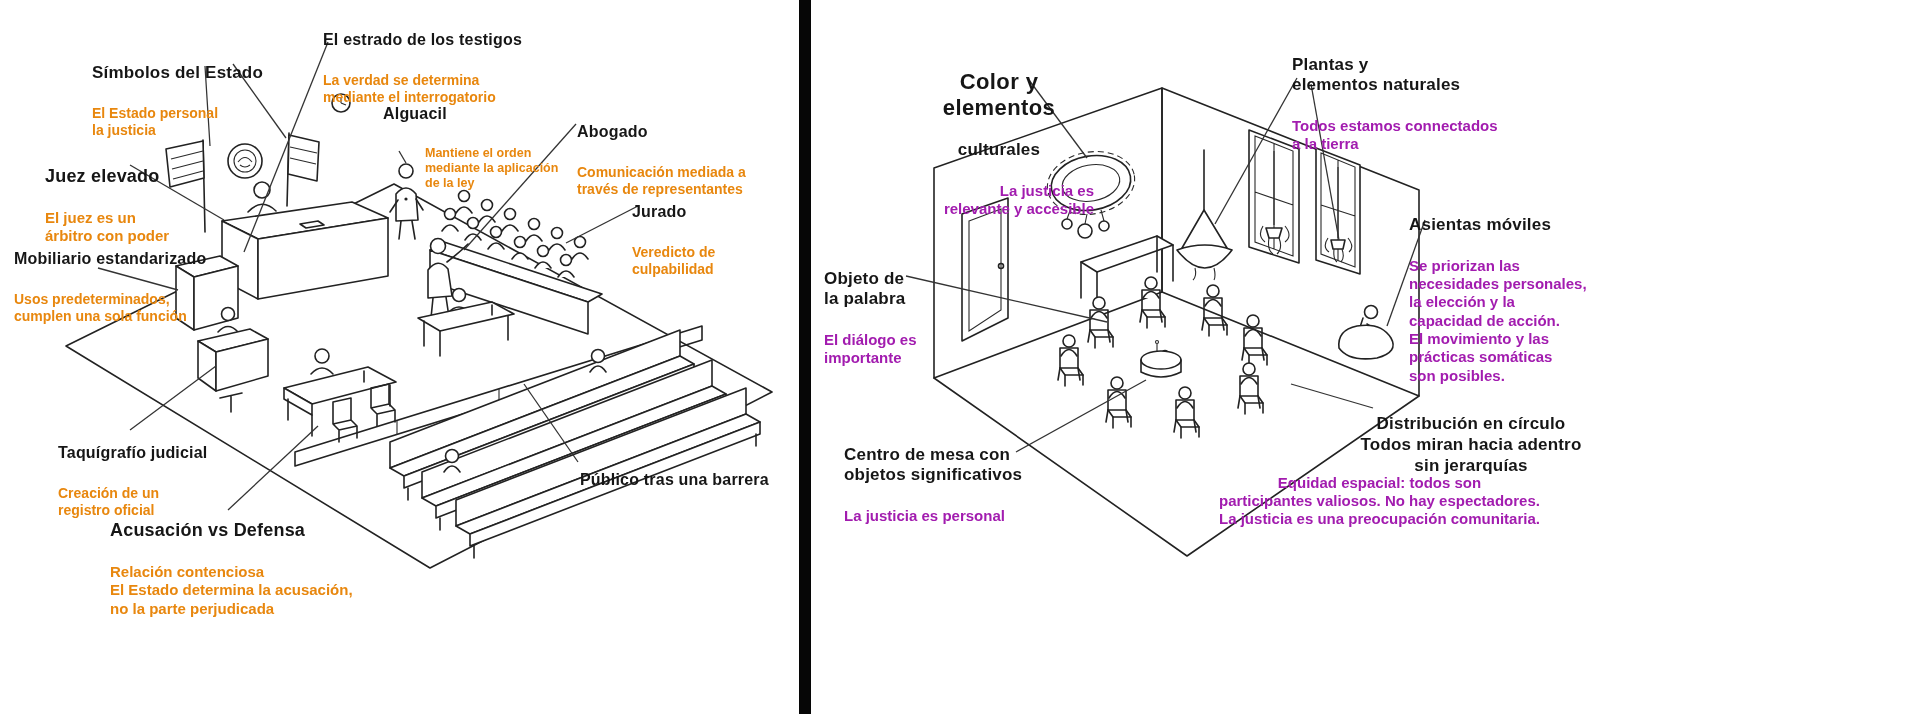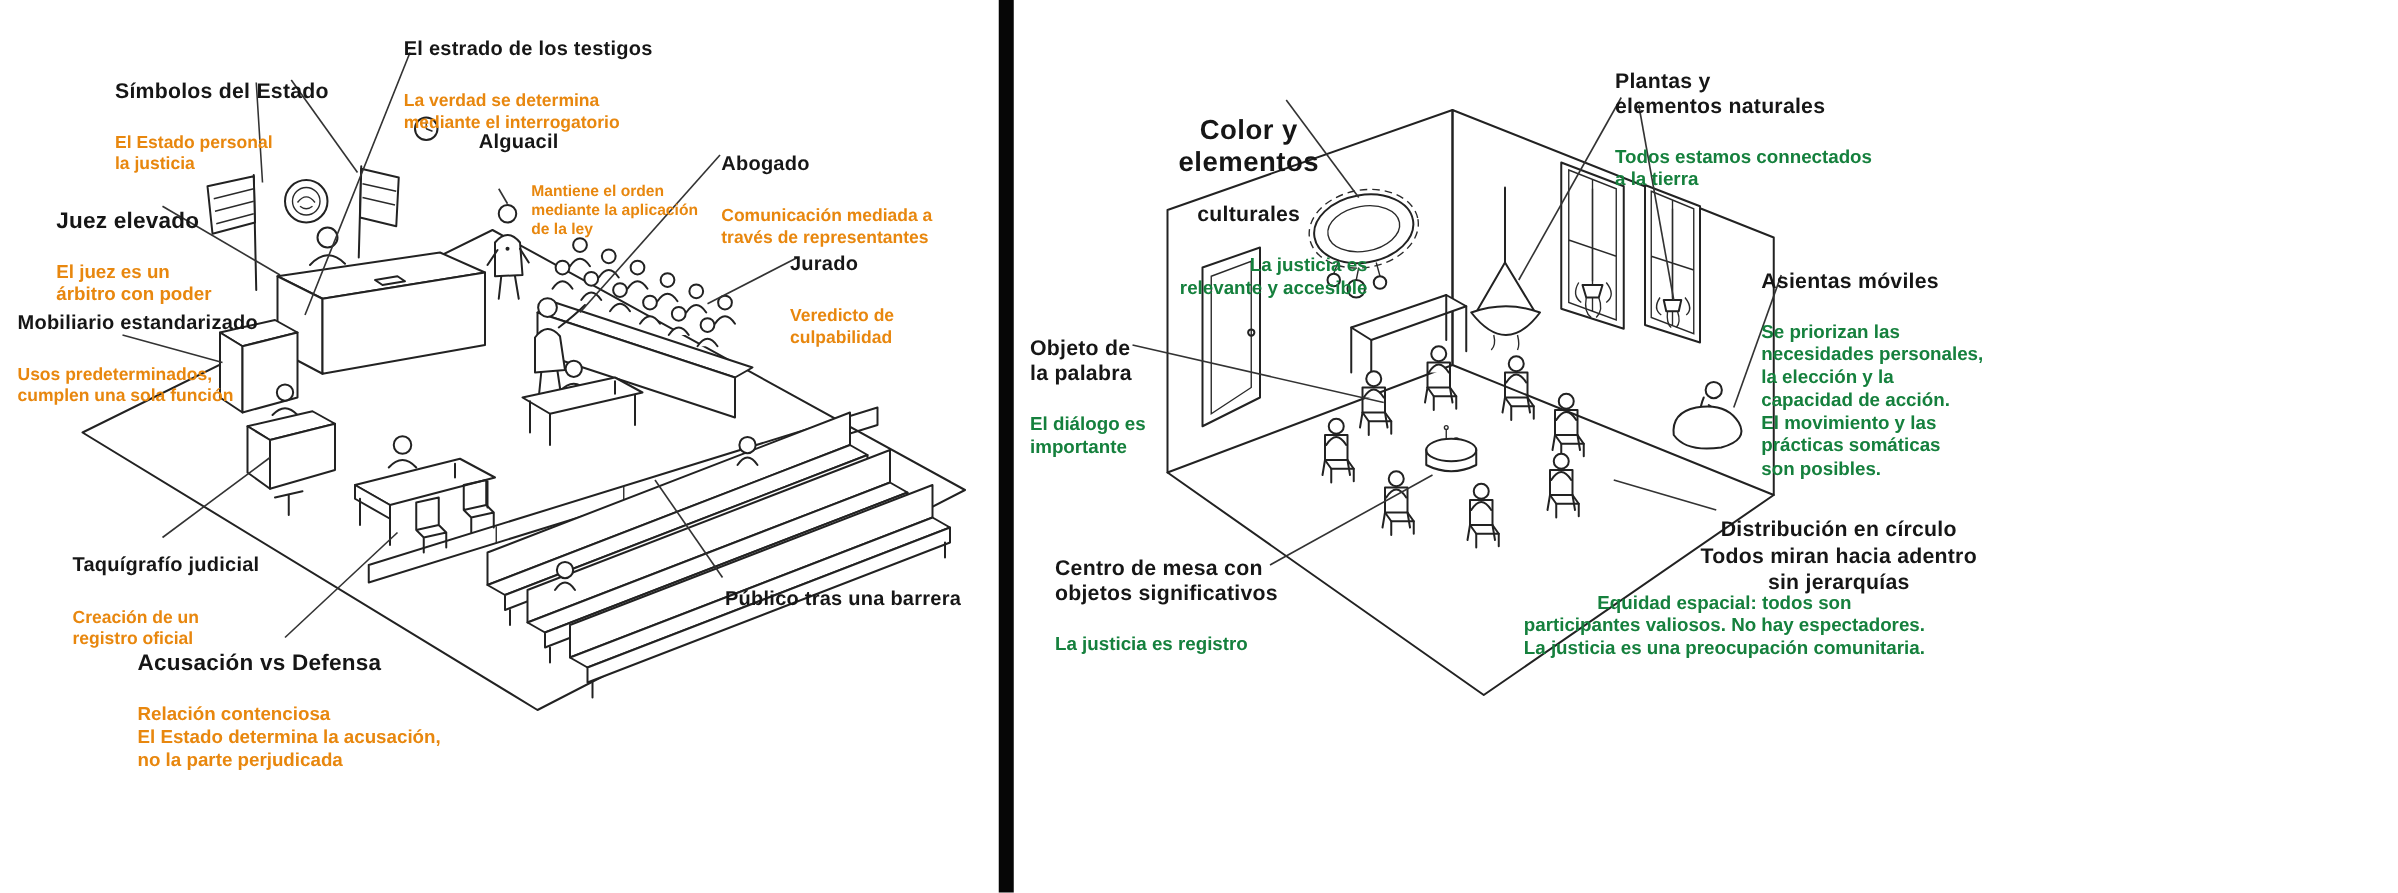--- a/index.html
+++ b/index.html
@@ -9,27 +9,27 @@
     font-family:"Liberation Sans","DejaVu Sans",sans-serif;
   }
   .panel{position:absolute;top:0;height:714px;}
   #left-panel{left:0;width:799px;}
   #right-panel{left:811px;width:1107px;}
   .divider{position:absolute;top:0;left:799px;width:12px;height:714px;background:#060606;}
   svg.sketch{position:absolute;left:0;top:0;}
   .ann{position:absolute;line-height:1.18;white-space:pre-line;}
   .lab{font-weight:700;color:#161616;font-size:16px;letter-spacing:.2px;}
   .lab.lg{font-size:18px;}
-  .lab.xl{font-size:22px;letter-spacing:.4px;margin-top:22px;}
+  .lab.xl{font-size:22px;letter-spacing:.4px;}
   .lab.md{font-size:17px;}
   .note{font-weight:600;font-size:14px;margin-top:3px;line-height:1.22;}
   .note.sm{font-size:12.5px;margin-left:42px;}
   .note.md{font-size:15px;}
   .orange{color:#e8870e;}
-  .teal{color:#15803d;}
+  .teal{color:#a21caf;}
   .center{text-align:center;}
   .sk{stroke:#222;stroke-width:1.6;fill:none;stroke-linecap:round;stroke-linejoin:round;}
   .skf{stroke:#222;stroke-width:1.6;fill:#fff;stroke-linecap:round;stroke-linejoin:round;}
   .thin{stroke:#2a2a2a;stroke-width:1.1;fill:none;}
   .leader{stroke:#333;stroke-width:1.3;fill:none;}
 </style>
 </head>
 <body>
 
 <div class="panel" id="left-panel">
@@ -403,21 +403,21 @@
   </div>
   <div class="ann" style="left:13px;top:250px;">
     <div class="lab md">Objeto de
 la palabra</div>
     <div class="note teal md">El diálogo es
 importante</div>
   </div>
   <div class="ann" style="left:33px;top:426px;">
     <div class="lab md">Centro de mesa con
 objetos significativos</div>
-    <div class="note teal md">La justicia es registro</div>
+    <div class="note teal md">La justicia es personal</div>
   </div>
   <div class="ann center" style="left:545px;top:394px;width:230px;">
     <div class="lab md" style="line-height:1.25;">Distribución en círculo
 Todos miran hacia adentro
 sin jerarquías</div>
   </div>
   <div class="ann center" style="left:396px;top:452px;width:345px;">
     <div class="note teal md">Equidad espacial: todos son
 participantes valiosos. No hay espectadores.
 La justicia es una preocupación comunitaria.</div>

